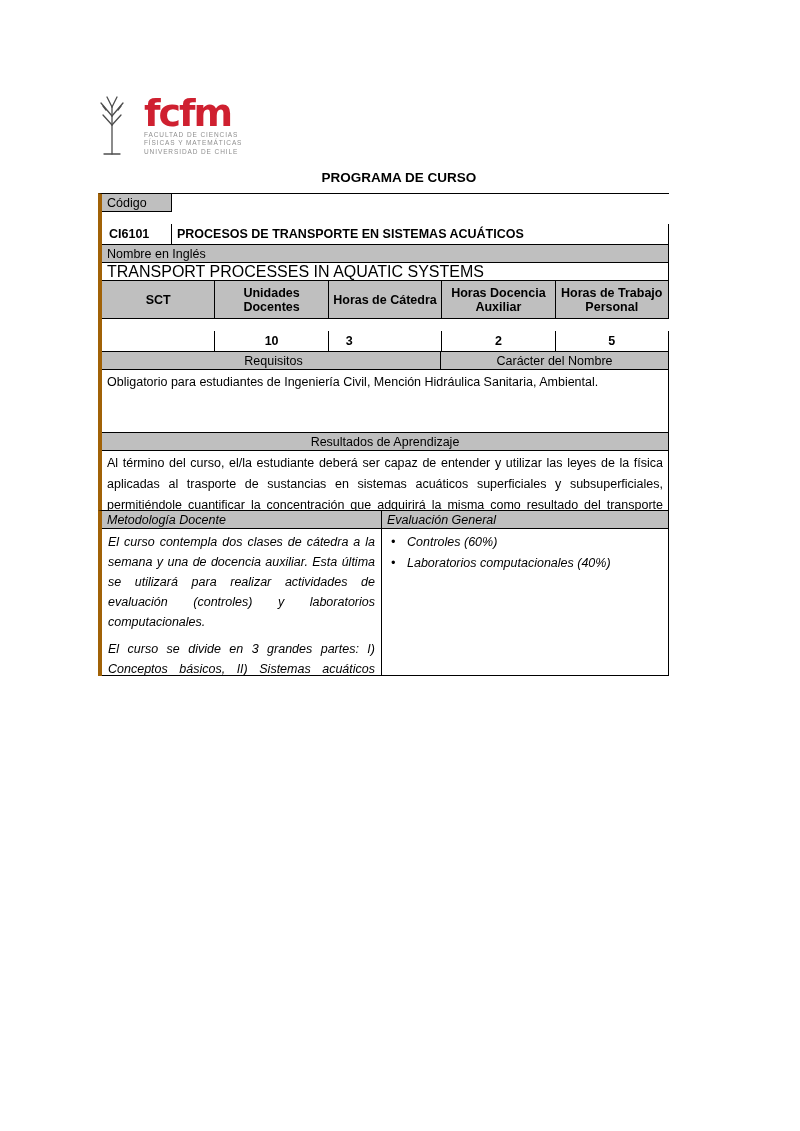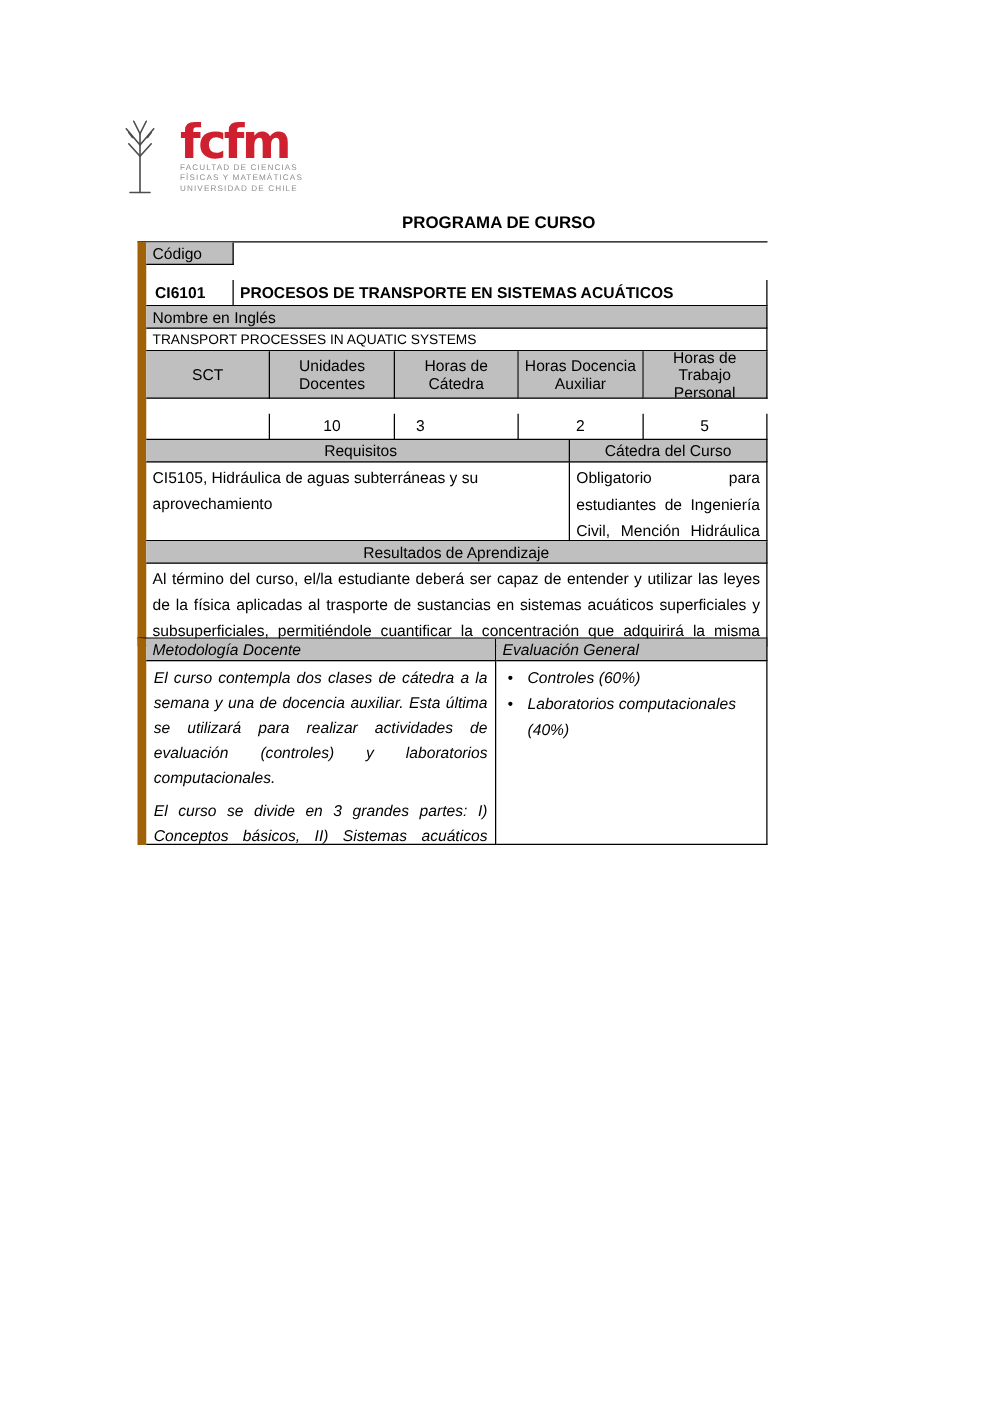--- a/index.html
+++ b/index.html
@@ -11,29 +11,29 @@
   .logo { position:absolute; left:95px; top:94px; display:flex; align-items:flex-end; }
   .logo svg { display:block; }
   .logo-text { margin-left:15px; padding-bottom:1px; }
   .brand { font-family:"DejaVu Sans", sans-serif; font-weight:bold; font-size:38px; line-height:34px; color:#cf2030; letter-spacing:-2px; }
   .logo-sub { font-size:6.5px; line-height:7.5px; color:#8f8f8f; letter-spacing:0.9px; margin-top:1px; }
 
   
   .title { position:absolute; left:114px; top:170px; width:570px; text-align:center; font-weight:bold; font-size:13.5px; }
 
   
-  .tbl { position:absolute; left:110px; width:504px; border-top:1px solid #000; border-left:7px solid #a16207; font-size:12.5px; }
+  .tbl { position:absolute; left:98px; width:571px; border-top:1px solid #000; border-left:4px solid #a16207; font-size:12.5px; }
   .t1 { top:193px; }
   .t2 { top:510px;font-style:italic; }
   .row { display:flex; }
   .cell { border-right:1px solid #000; border-bottom:1px solid #000; display:flex; align-items:center; padding:0 5px; overflow:hidden; }
   .gray { background:#bfbfbf; }
   .grow { flex:1 1 auto; }
   .w70 { flex:0 0 70px; }
-  .c5  { flex:0 0 20%; }
+  .c5  { flex:0 0 20%;font-weight:bold; }
   .w339 { flex:0 0 339px;padding-left:10px; }
   .w280 { flex:0 0 280px; }
   .ctr { justify-content:center; text-align:center; }
   .bold { font-weight:bold; }
   .blk { display:block; padding:2px 5px; }
   .just { text-align:justify; }
 
   .r18 { height:18px; }
   .r21 { height:21px;margin-top:12px; }
   .r38 { height:38px; }
@@ -91,46 +91,45 @@
     <div class="row r21">
       <div class="cell w70 bold" style="padding-left:7px;">CI6101</div>
       <div class="cell grow bold">PROCESOS DE TRANSPORTE EN SISTEMAS ACUÁTICOS</div>
     </div>
 
     <div class="row r18">
       <div class="cell gray grow">Nombre en Inglés</div>
     </div>
 
     <div class="row r18">
-      <div class="cell grow" style="font-size:11px;">TRANSPORT PROCESSES IN AQUATIC SYSTEMS</div>
+      <div class="cell grow" style="font-size:16px;">TRANSPORT PROCESSES IN AQUATIC SYSTEMS</div>
     </div>
 
     <div class="row r38">
       <div class="cell gray c5 ctr h2line">SCT</div>
       <div class="cell gray c5 ctr h2line">Unidades Docentes</div>
       <div class="cell gray c5 ctr h2line">Horas de Cátedra</div>
       <div class="cell gray c5 ctr h2line">Horas Docencia Auxiliar</div>
       <div class="cell gray c5 ctr h2line">Horas de Trabajo Personal</div>
     </div>
 
     <div class="row r21">
       <div class="cell c5 ctr"></div>
       <div class="cell c5 ctr">10</div>
       <div class="cell c5" style="padding-left:17px;">3</div>
       <div class="cell c5 ctr">2</div>
       <div class="cell c5 ctr">5</div>
     </div>
 
     <div class="row r18">
       <div class="cell gray w339 ctr">Requisitos</div>
-      <div class="cell gray grow ctr">Cátedra del Curso</div>
+      <div class="cell gray grow ctr">Carácter del Nombre</div>
     </div>
 
     <div class="row r63">
-      <div class="cell w339 blk para">CI5105, Hidráulica de aguas subterráneas y su aprovechamiento</div>
       <div class="cell grow blk para10 just">Obligatorio para estudiantes de Ingeniería Civil, Mención Hidráulica Sanitaria, Ambiental.</div>
     </div>
 
     <div class="row r18">
       <div class="cell gray grow ctr">Resultados de Aprendizaje</div>
     </div>
 
     <div class="row r66">
       <div class="cell grow blk para just">Al término del curso, el/la estudiante deberá ser capaz de entender y utilizar las leyes de la física aplicadas al trasporte de sustancias en sistemas acuáticos superficiales y subsuperficiales, permitiéndole cuantificar la concentración que adquirirá la misma como resultado del transporte advectivo y difusivo.</div>
     </div>

